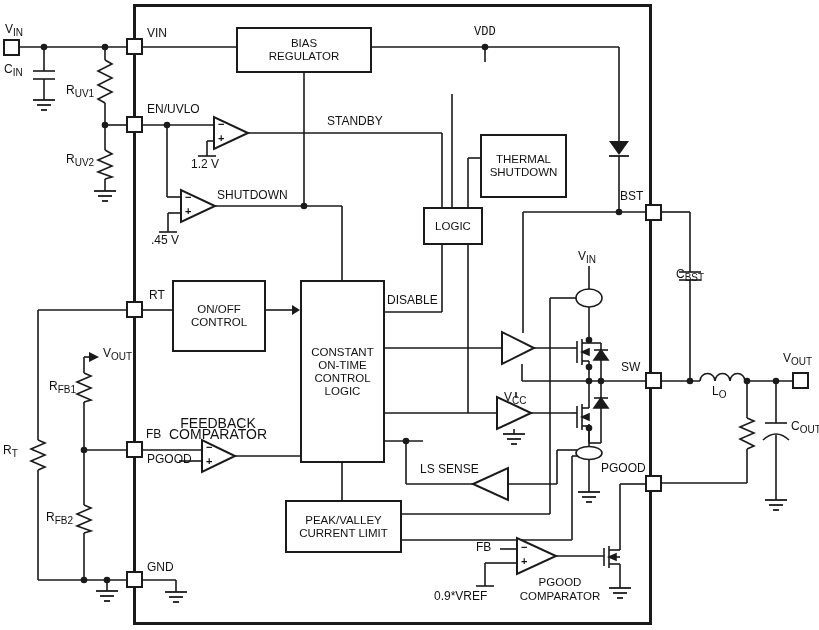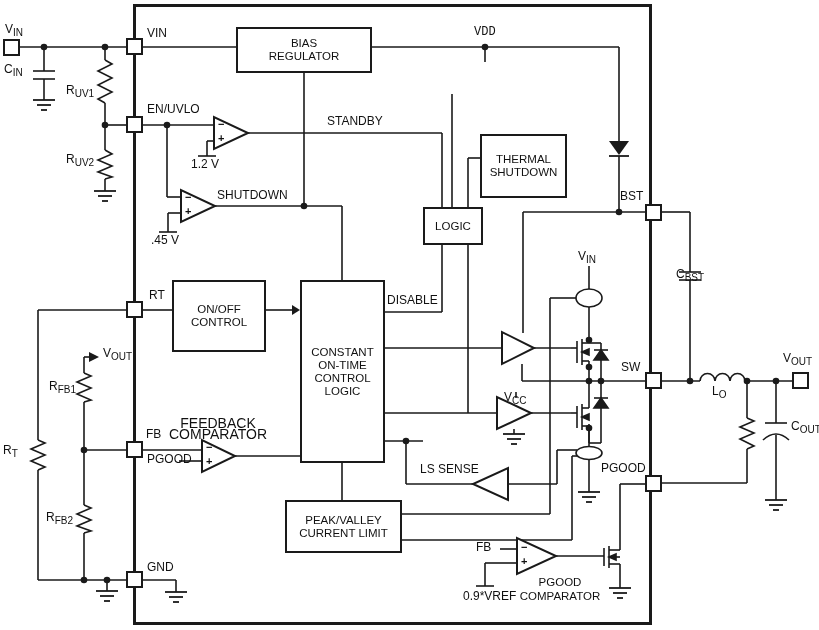--- a/index.html
+++ b/index.html
@@ -360,21 +360,21 @@
   <div class="lbl" style="left:474px;top:26px;font-family:Liberation Mono, monospace;">VDD</div>
   <div class="lbl" style="left:327px;top:115px;">STANDBY</div>
   <div class="lbl" style="left:217px;top:189px;">SHUTDOWN</div>
   <div class="lbl" style="left:387px;top:294px;">DISABLE</div>
   <div class="lbl" style="left:420px;top:463px;">LS SENSE</div>
   <div class="lbl" style="left:147px;top:453px;">PGOOD</div>
   <div class="lbl" style="left:476px;top:541px;">FB</div>
 
   <div class="lbl" style="left:191px;top:158px;">1.2 V</div>
   <div class="lbl" style="left:151px;top:234px;">.45 V</div>
-  <div class="lbl" style="left:463px;top:590px;">0.9*VREF</div>
+  <div class="lbl" style="left:434px;top:590px;">0.9*VREF</div>
 
   <div class="lbl ctr" style="left:168px;top:418px;width:100px;line-height:11px;font-size:14px;">
     <div>FEEDBACK</div>
     <div>COMPARATOR</div>
   </div>
   <div class="lbl ctr" style="left:510px;top:575px;width:100px;line-height:14px;font-size:11.5px;">
     <div>PGOOD</div>
     <div>COMPARATOR</div>
   </div>
 

